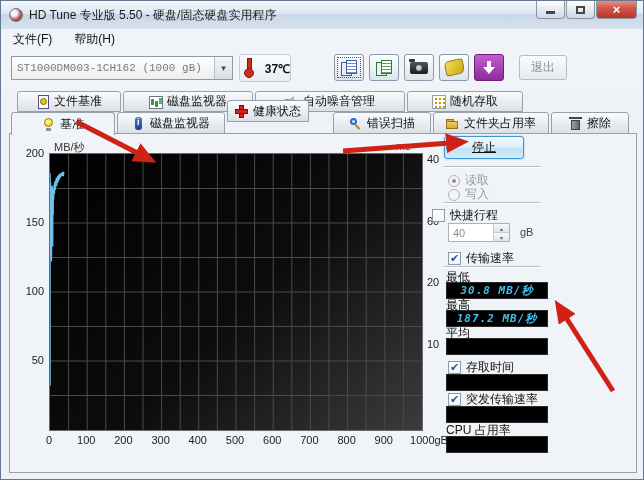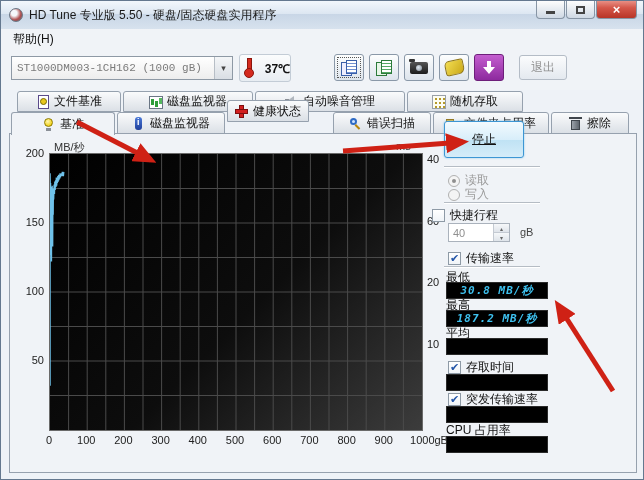--- a/index.html
+++ b/index.html
@@ -87,21 +87,21 @@
   .tic-trash:after{content:"";position:absolute;left:0;top:0;width:13px;height:2px;background:#6a7077;border:1px solid #3f454c;box-sizing:border-box;}
   
   .panel{position:absolute;left:8px;top:132px;width:628px;height:340px;background:#f0f3f7;border:1px solid #96a1ae;box-sizing:border-box;}
   
   .plot{position:absolute;left:48px;top:152px;width:372px;height:276px;border:1px solid #6a6a6a;box-sizing:content-box;
     background:linear-gradient(135deg,#000 0%,#0d0d0d 55%,#3c3c3c 100%);}
   .axis-label{position:absolute;font-size:11px;color:#333;}
   .tick{position:absolute;font-size:11px;color:#222;transform:translateY(-50%);}
   .xtick{position:absolute;font-size:11px;color:#222;transform:translateX(-50%);top:433px;}
   
-  .stopbtn{position:absolute;left:443px;top:120px;width:80px;height:37px;border:1px solid #3c96d4;border-radius:3px;box-sizing:border-box;
+  .stopbtn{position:absolute;left:443px;top:135px;width:80px;height:23px;border:1px solid #3c96d4;border-radius:3px;box-sizing:border-box;
     background:linear-gradient(to bottom,#f2fafe 0%,#d8eefa 50%,#bfe2f4 51%,#d4ecf9 100%);
     font-size:12px;color:#111;display:flex;align-items:center;justify-content:center;box-shadow:0 0 2px #7fc4ea;text-decoration:underline;}
   .sep{position:absolute;left:443px;width:96px;height:1px;background:#b5bcc4;border-bottom:1px solid #fff;}
   .radio{position:absolute;display:flex;align-items:center;gap:5px;font-size:12px;color:#9a9a9a;}
   .radio .dot{width:12px;height:12px;border-radius:50%;border:1px solid #b0b0b0;background:#f4f4f4;box-sizing:border-box;position:relative;}
   .radio.sel .dot:after{content:"";position:absolute;left:3px;top:3px;width:4px;height:4px;border-radius:50%;background:#8f8f8f;}
   .check{position:absolute;display:flex;align-items:center;gap:5px;font-size:12px;color:#111;}
   .box{width:13px;height:13px;border:1px solid #8e9aa6;background:linear-gradient(to bottom,#fff,#f0f4f8);box-sizing:border-box;
     display:flex;align-items:center;justify-content:center;font-size:11px;color:#2456a8;line-height:1;}
   .lbl{position:absolute;font-size:12px;color:#111;}
@@ -131,20 +131,21 @@
           <div class="minbar"></div>
         </div>
       <div class="winbtn">
           <div class="maxbox"></div>
         </div>
       <div class="winbtn close">×</div>
     </div>
   </div>
 
   <div class="menubar">
+    <div class="menu-item">文件(F)</div>
     <div class="menu-item">帮助(H)</div>
   </div>
 
   <div class="toolbar">
     <div class="combo">
       <div class="combo-text">ST1000DM003-1CH162 (1000 gB)</div>
       <div class="combo-arrow">▾</div>
     </div>
     <div class="tempbtn">
       <div class="thermo"></div>

